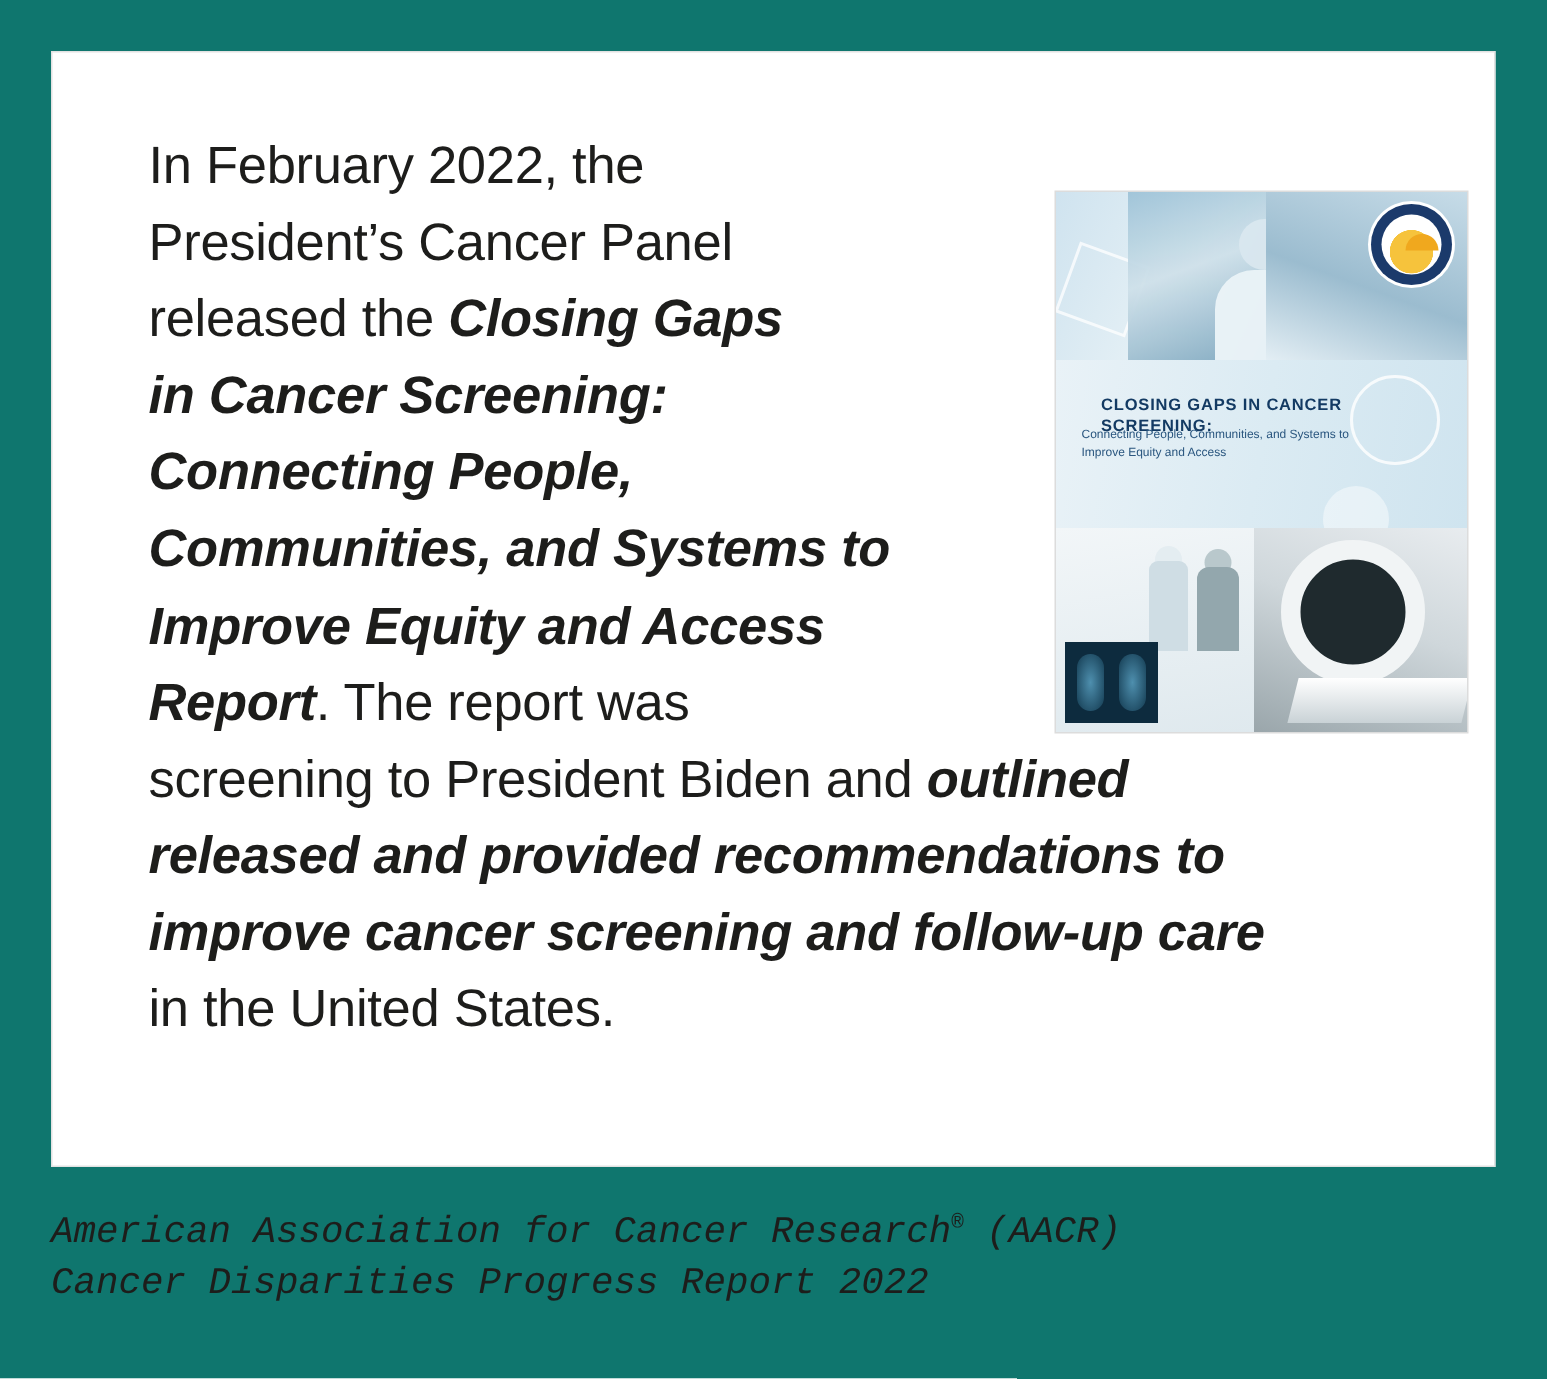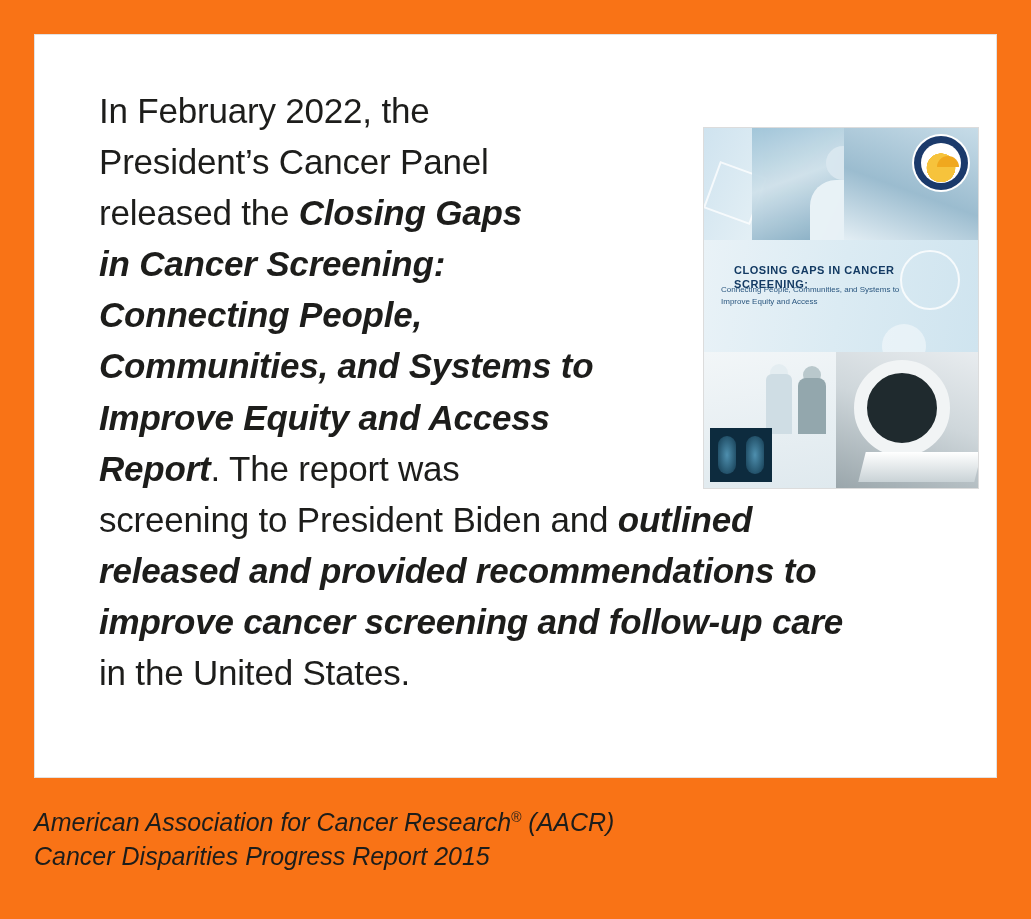--- a/index.html
+++ b/index.html
@@ -10,21 +10,21 @@
   body {
     width: 1031px;
     height: 919px;
     font-family: "Liberation Sans", sans-serif;
     -webkit-font-smoothing: antialiased;
   }
   .page {
     position: relative;
     width: 1031px;
     height: 919px;
-    background: #f97316;
+    background: #0f766e;
     box-sizing: border-box;
   }
   .card {
     position: absolute;
     left: 34px;
     top: 34px;
     width: 963px;
     height: 744px;
     border: 1px solid #e2e2e2;
     box-sizing: border-box;
@@ -237,21 +237,21 @@
     background: linear-gradient(180deg,#ffffff 0%, #c9d2d6 100%);
     transform: skewX(-14deg);
   }
 
   
   .caption {
     position: absolute;
     left: 34px;
     top: 805px;
     width: 800px;
-    font-family: Liberation Sans, sans-serif;
+    font-family: Liberation Mono, monospace;
     font-style: italic;
     font-size: 25px;
     line-height: 1.36;
     color: #1d1d1b;
   }
   .caption sup {
     font-size: 14px;
     vertical-align: super;
   }
 </style>
@@ -320,16 +320,16 @@
         </div>
       </div>
 
     </div>
   </div>
 
   <div class="caption">
     <div>
       <span>American Association for Cancer Research</span><sup>®</sup><span> (AACR)</span>
     </div>
-    <div>Cancer Disparities Progress Report 2015</div>
+    <div>Cancer Disparities Progress Report 2022</div>
   </div>
 
 </div>
 
 </body></html>

